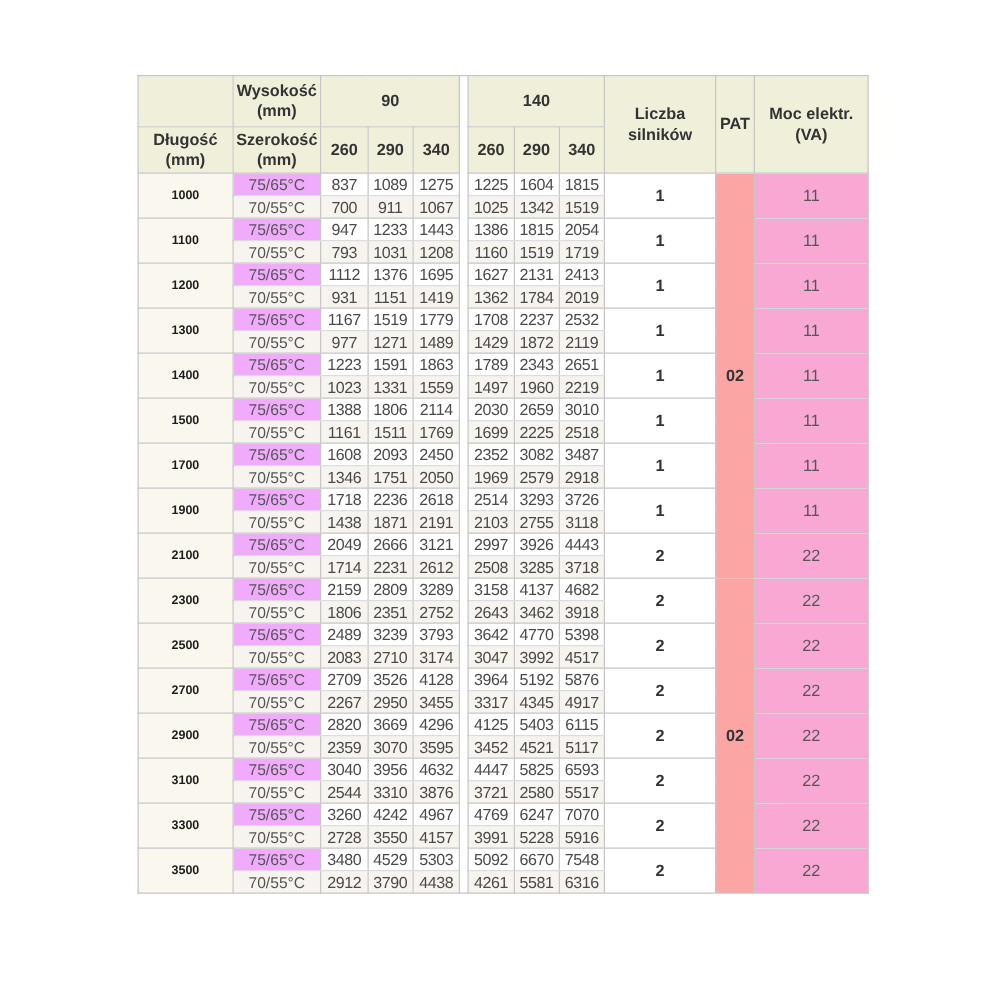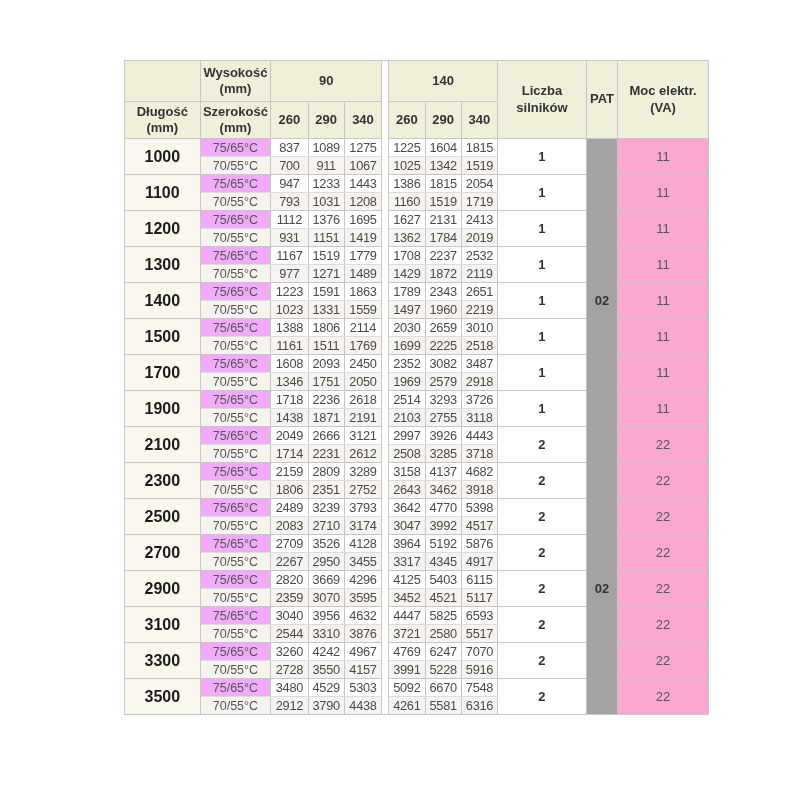--- a/index.html
+++ b/index.html
@@ -1,34 +1,34 @@
 <!DOCTYPE html>
 <html><head>
 <meta charset="utf-8">
 <style>
   html,body { margin:0; padding:0; background:#ffffff; }
   body { width:800px; height:800px; font-family:"Liberation Sans", sans-serif; }
   #stage { position:relative; width:800px; height:800px; }
-  #tbl-wrap { position:absolute; left:124px; top:60px; }
+  #tbl-wrap { position:absolute; left:110px; top:60px; }
   table { border-collapse:collapse; table-layout:fixed; width:585px; border:1px solid #c6c6c6; }
   td { border:1px solid #c6c6c6; text-align:center; vertical-align:middle; padding:0; overflow:hidden; }
   tr.hr1 { height:41px; }
   tr.hr2 { height:37px; }
   tr.r1, tr.r2 { height:18px; }
   .hdr { background:#f0efda; font-weight:bold; font-size:13px; color:#333333; line-height:1.25; }
   .hdr-pat { white-space:nowrap; }
   .gapcol { background:#ffffff; }
-  .len { background:#faf8ee; font-weight:bold; font-size:16px; color:#1c1c1c; }
+  .len { background:#faf8ee; font-weight:bold; font-size:10px; color:#1c1c1c; }
   .temp { color:#555555; font-size:12.5px; background:#f0abfc; }
   .val { color:#4a4a4a; font-size:12.8px; letter-spacing:-0.3px; background:#ffffff; }
   tr.r2 .temp, tr.r2 .val { background:#f7f4ef; }
   tr.r1 .temp, tr.r1 .val { border-bottom:1px solid #dcdcdc; }
   tr.r2 .temp, tr.r2 .val { border-top:1px solid #dcdcdc; }
   .motors { font-weight:bold; font-size:13px; color:#333333; background:#ffffff; }
-  .pat { font-weight:bold; font-size:13px; color:#333333; background:#a3a3a3;
+  .pat { font-weight:bold; font-size:13px; color:#333333; background:#fca5a5;
          border-top:none; border-bottom:none; }
   .power { font-size:13px; color:#555555; background:#f9a8d4; }
 </style>
 </head>
 <body>
 
 <div id="stage">
   <div id="tbl-wrap">
     <table id="spec-table">
       <colgroup>

